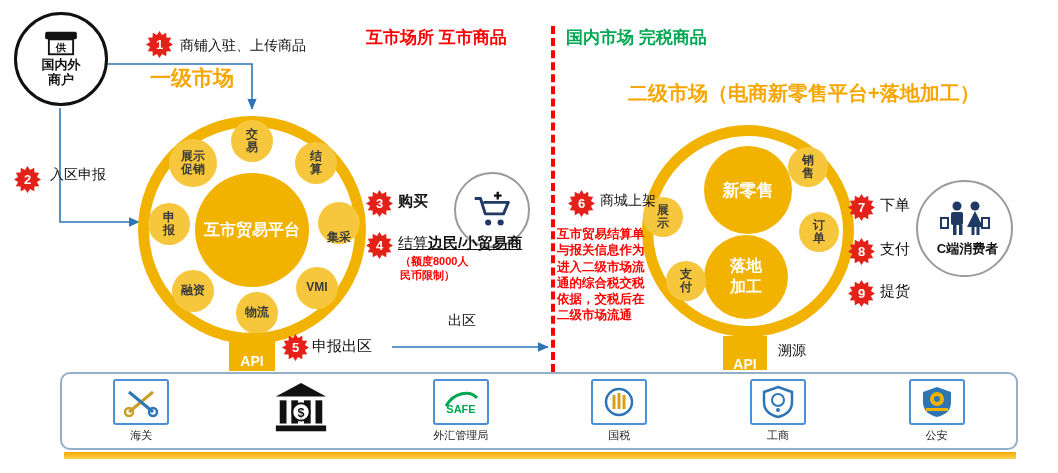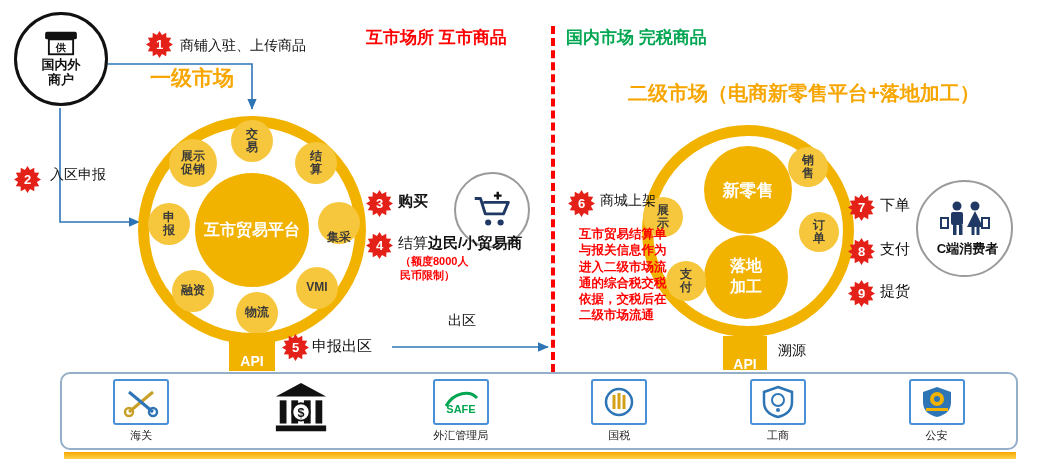--- a/index.html
+++ b/index.html
@@ -53,21 +53,21 @@
   .io-circle {
     position: absolute; background: #fff; border: 2px solid #9a9a9a; border-radius: 50%;
     display: flex; flex-direction: column; align-items: center; justify-content: center; z-index: 5;
   }
   .consumer-name { font-weight: bold; font-size: 13px; color: #111; margin-top: 1px; margin-left: 6px; }
 
   
   .divider { position: absolute; left: 551px; top: 26px; height: 346px; width: 0; border-left: 4px dashed #FF0000; z-index: 1; }
 
   .tax-note {
-    position: absolute; left: 579px; top: 226px; width: 99px;
+    position: absolute; left: 557px; top: 226px; width: 99px;
     color: #FF0000; font-weight: bold; font-size: 12.5px; line-height: 1.3; z-index: 5;
   }
   .quota-note {
     position: absolute; left: 400px; top: 255px; width: 78px;
     color: #FF0000; font-weight: bold; font-size: 11px; line-height: 1.25; z-index: 6; text-align: left;
   }
 
   
   .agency-bar {
     position: absolute; left: 60px; top: 372px; width: 958px; height: 78px;
@@ -167,21 +167,21 @@
       <path d="M30 5 v8 M26 9 h8" stroke="#111" stroke-width="2.5" fill="none"></path>
       <path d="M6 12 h6 l5 16 h19 l5 -12 h-26" fill="none" stroke="#1F3864" stroke-width="3" stroke-linejoin="round"></path>
       <circle cx="20" cy="37" r="3.2" fill="#1F3864"></circle>
       <circle cx="33" cy="37" r="3.2" fill="#1F3864"></circle>
     </svg>
   </div>
 
   <div class="badge" style="left:366px; top:232px;">
       <span>4</span>
     </div>
-  <div class="step-label" style="left:398px; top:234px;">
+  <div class="step-label" style="left:398px; top:234px;text-decoration:underline;">
     <span>结算</span><span class="bold">边民/小贸易商</span>
   </div>
   <div class="quota-note">（额度8000人民币限制）</div>
 
   <div class="badge" style="left:282px; top:334px;">
       <span>5</span>
     </div>
   <div class="step-label" style="left:312px; top:337px;">申报出区</div>
   <div class="step-label" style="left:448px; top:312px; font-size:14px;">出区</div>
 

